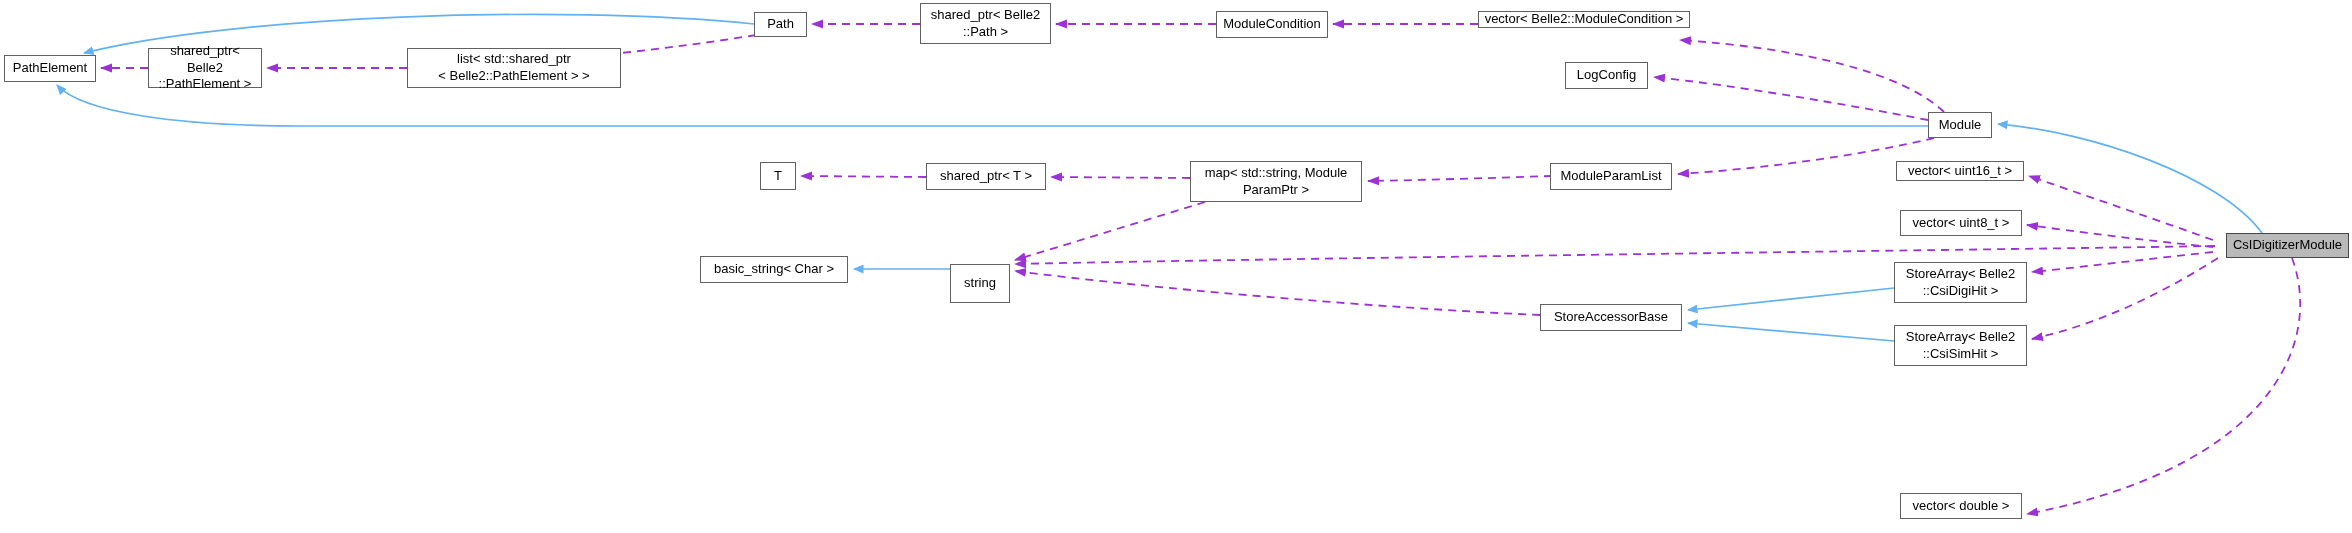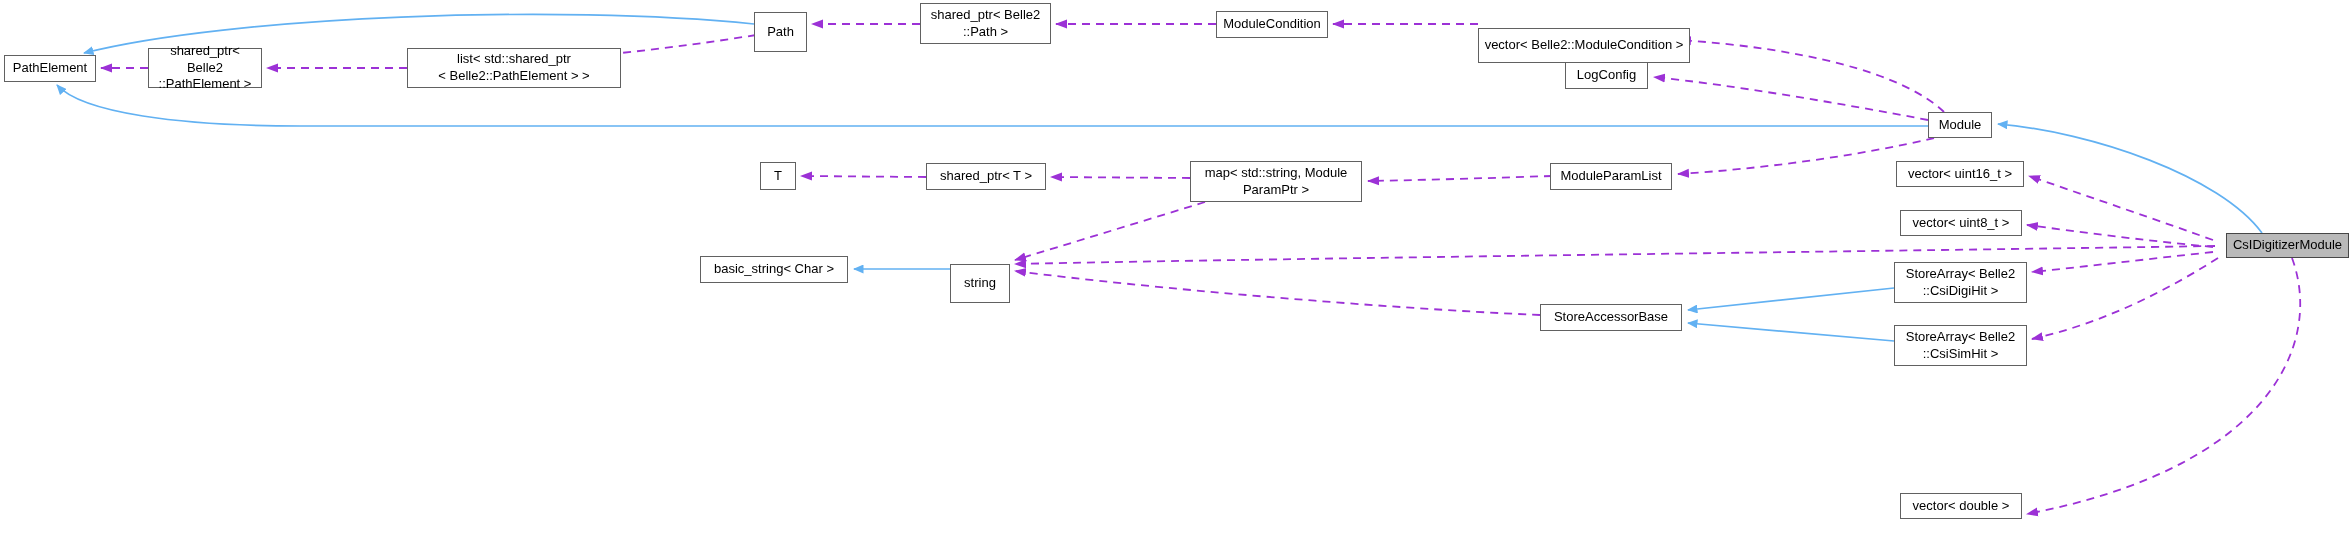--- a/index.html
+++ b/index.html
@@ -53,33 +53,33 @@
     <path d="M2213,252 C2148,259 2090,266 2032,272" stroke="#9c31d6" stroke-width="1.8" stroke-dasharray="8,6" marker-end="url(#arrow-purple)"></path>
     <path d="M2218,258 C2158,296 2098,324 2032,339" stroke="#9c31d6" stroke-width="1.8" stroke-dasharray="8,6" marker-end="url(#arrow-purple)"></path>
     <path d="M2292,258 C2324,345 2268,468 2027,514" stroke="#9c31d6" stroke-width="1.8" stroke-dasharray="8,6" marker-end="url(#arrow-purple)"></path>
   </svg>
 
   <div class="node" style="left:4px;top:55px;width:92px;height:27px;">PathElement</div>
   <div class="node" style="left:148px;top:48px;width:114px;height:40px;">shared_ptr&lt; Belle2
 ::PathElement &gt;</div>
   <div class="node" style="left:407px;top:48px;width:214px;height:40px;">list&lt; std::shared_ptr
 &lt; Belle2::PathElement &gt; &gt;</div>
-  <div class="node" style="left:754px;top:12px;width:53px;height:40px;">Path</div>
+  <div class="node" style="left:754px;top:12px;width:53px;height:25px;">Path</div>
   <div class="node" style="left:920px;top:3px;width:131px;height:41px;">shared_ptr&lt; Belle2
 ::Path &gt;</div>
   <div class="node" style="left:1216px;top:11px;width:112px;height:27px;">ModuleCondition</div>
-  <div class="node" style="left:1478px;top:11px;width:212px;height:35px;margin-top:17px;">vector&lt; Belle2::ModuleCondition &gt;</div>
+  <div class="node" style="left:1478px;top:11px;width:212px;height:17px;">vector&lt; Belle2::ModuleCondition &gt;</div>
   <div class="node" style="left:1565px;top:62px;width:83px;height:27px;">LogConfig</div>
   <div class="node" style="left:1928px;top:112px;width:64px;height:26px;">Module</div>
   <div class="node" style="left:760px;top:162px;width:36px;height:28px;">T</div>
   <div class="node" style="left:926px;top:163px;width:120px;height:27px;">shared_ptr&lt; T &gt;</div>
   <div class="node" style="left:1190px;top:161px;width:172px;height:41px;">map&lt; std::string, Module
 ParamPtr &gt;</div>
   <div class="node" style="left:1550px;top:163px;width:122px;height:27px;">ModuleParamList</div>
-  <div class="node" style="left:1896px;top:161px;width:128px;height:26px;">vector&lt; uint16_t &gt;</div>
+  <div class="node" style="left:1896px;top:161px;width:128px;height:20px;">vector&lt; uint16_t &gt;</div>
   <div class="node" style="left:1900px;top:210px;width:122px;height:26px;">vector&lt; uint8_t &gt;</div>
   <div class="node" style="left:700px;top:256px;width:148px;height:27px;">basic_string&lt; Char &gt;</div>
   <div class="node" style="left:950px;top:264px;width:60px;height:39px;">string</div>
   <div class="node" style="left:1540px;top:304px;width:142px;height:27px;">StoreAccessorBase</div>
   <div class="node" style="left:1894px;top:262px;width:133px;height:41px;">StoreArray&lt; Belle2
 ::CsiDigiHit &gt;</div>
   <div class="node" style="left:1894px;top:325px;width:133px;height:41px;">StoreArray&lt; Belle2
 ::CsiSimHit &gt;</div>
   <div class="node selected" style="left:2215px;top:233px;width:123px;height:25px;">CsIDigitizerModule</div>
   <div class="node" style="left:1900px;top:493px;width:122px;height:26px;">vector&lt; double &gt;</div>

